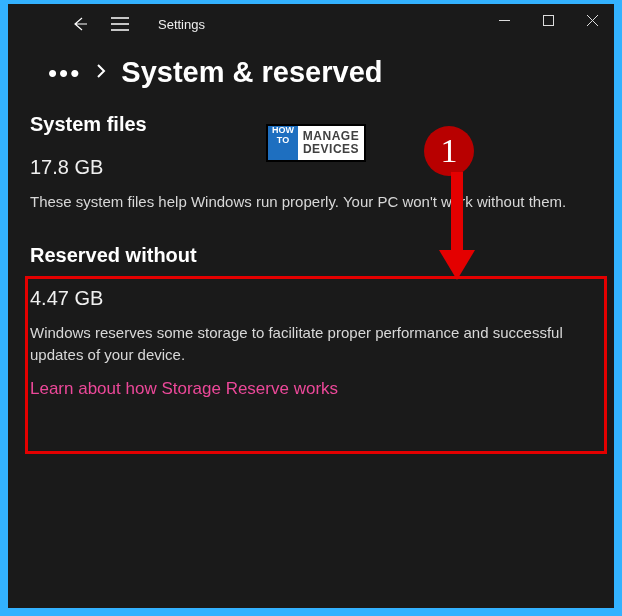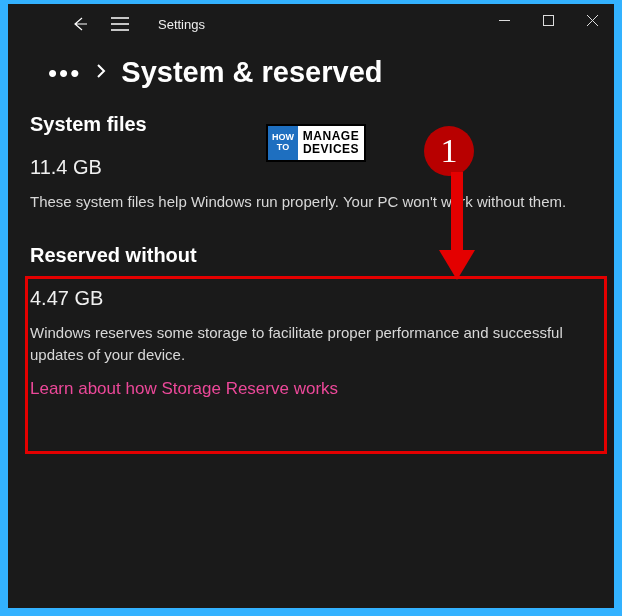--- a/index.html
+++ b/index.html
@@ -150,26 +150,25 @@
     }
     .wm-left {
       width: 30px;
       background: #1e6fc0;
       color: #fff;
       font-size: 9px;
       font-weight: 700;
       display: flex;
       flex-direction: column;
       align-items: center;
-      justify-content: center;
       line-height: 1.1;
     }
     .wm-right {
       flex: 1;
-      color: #000000;
+      color: #404040;
       font-size: 12px;
       font-weight: 900;
       display: flex;
       flex-direction: column;
       align-items: center;
       justify-content: center;
       line-height: 1.1;
       letter-spacing: 0.5px;
     }
   </style>
@@ -218,21 +217,21 @@
           <path d="M3 1 L9 7 L3 13"></path>
         </svg>
     </span>
     <span class="bc-title">System &amp; reserved</span>
   </div>
 
   <div class="content">
 
     <div class="section">
       <div class="sec-title">System files</div>
-      <div class="sec-value">11.4 GB</div>
+      <div class="sec-value">17.8 GB</div>
       <div class="sec-desc">These system files help Windows run properly. Your PC won't work without them.</div>
     </div>
 
     <div class="section">
       <div class="sec-title">Reserved without</div>
       <div class="sec-value">4.47 GB</div>
       <div class="sec-desc">Windows reserves some storage to facilitate proper performance and successful updates of your device.</div>
       <span class="link">Learn about how Storage Reserve works</span>
     </div>
 

